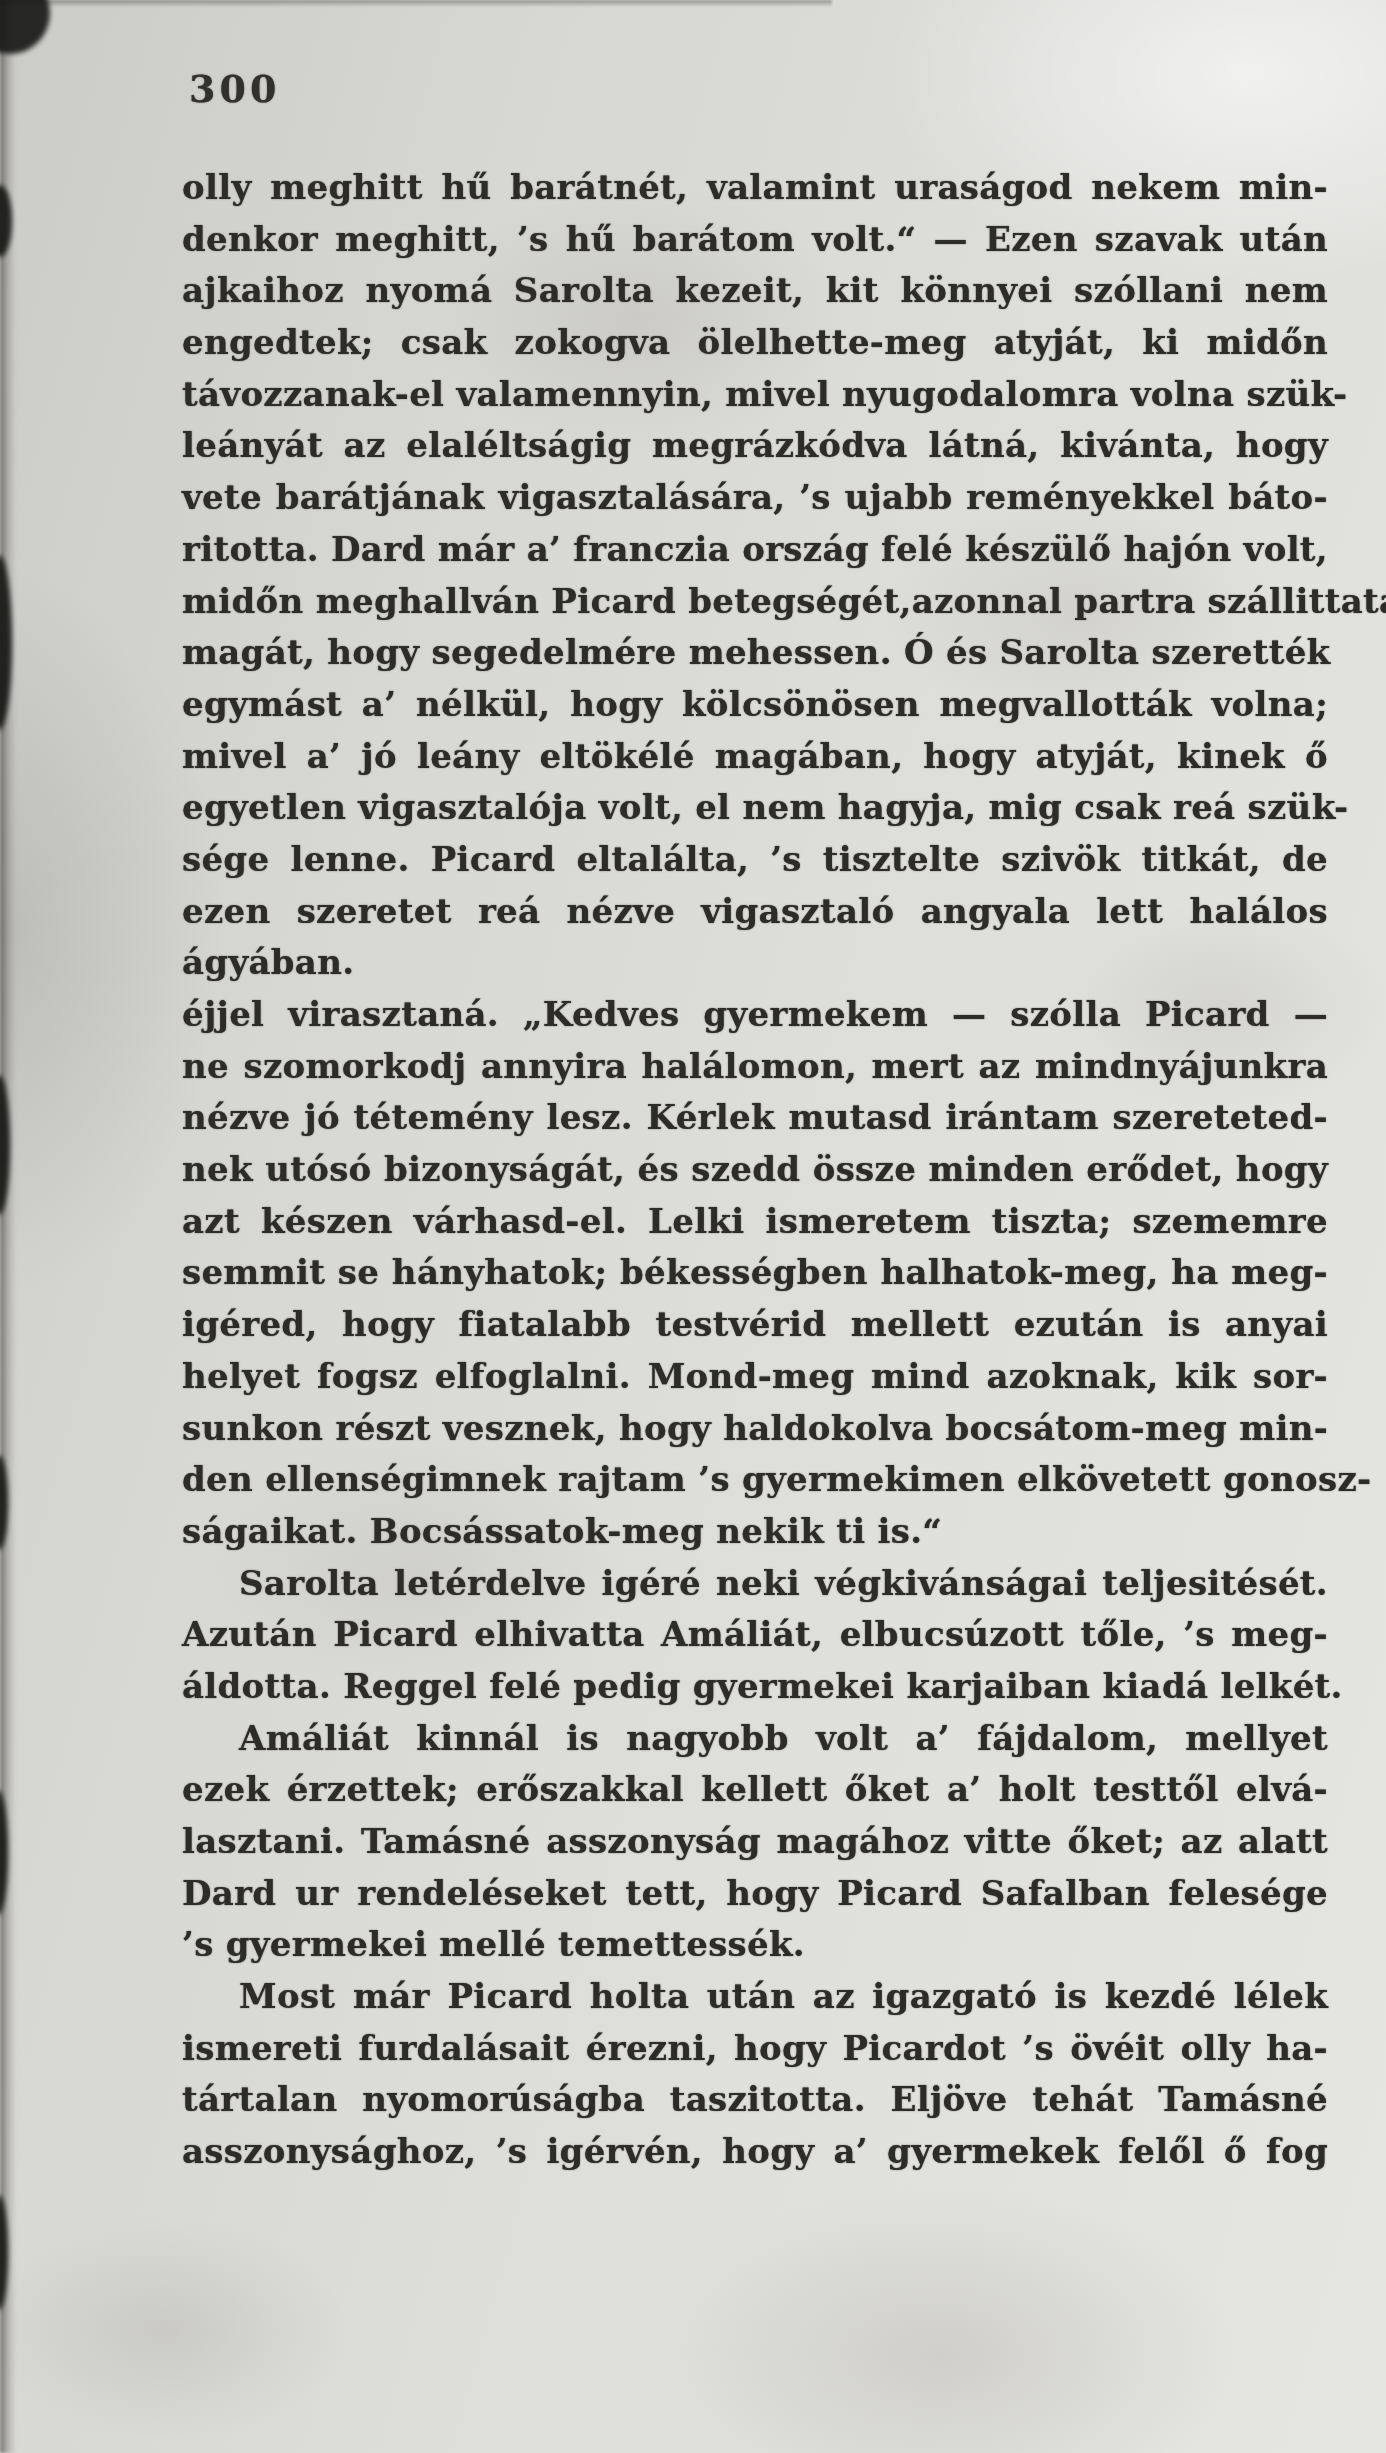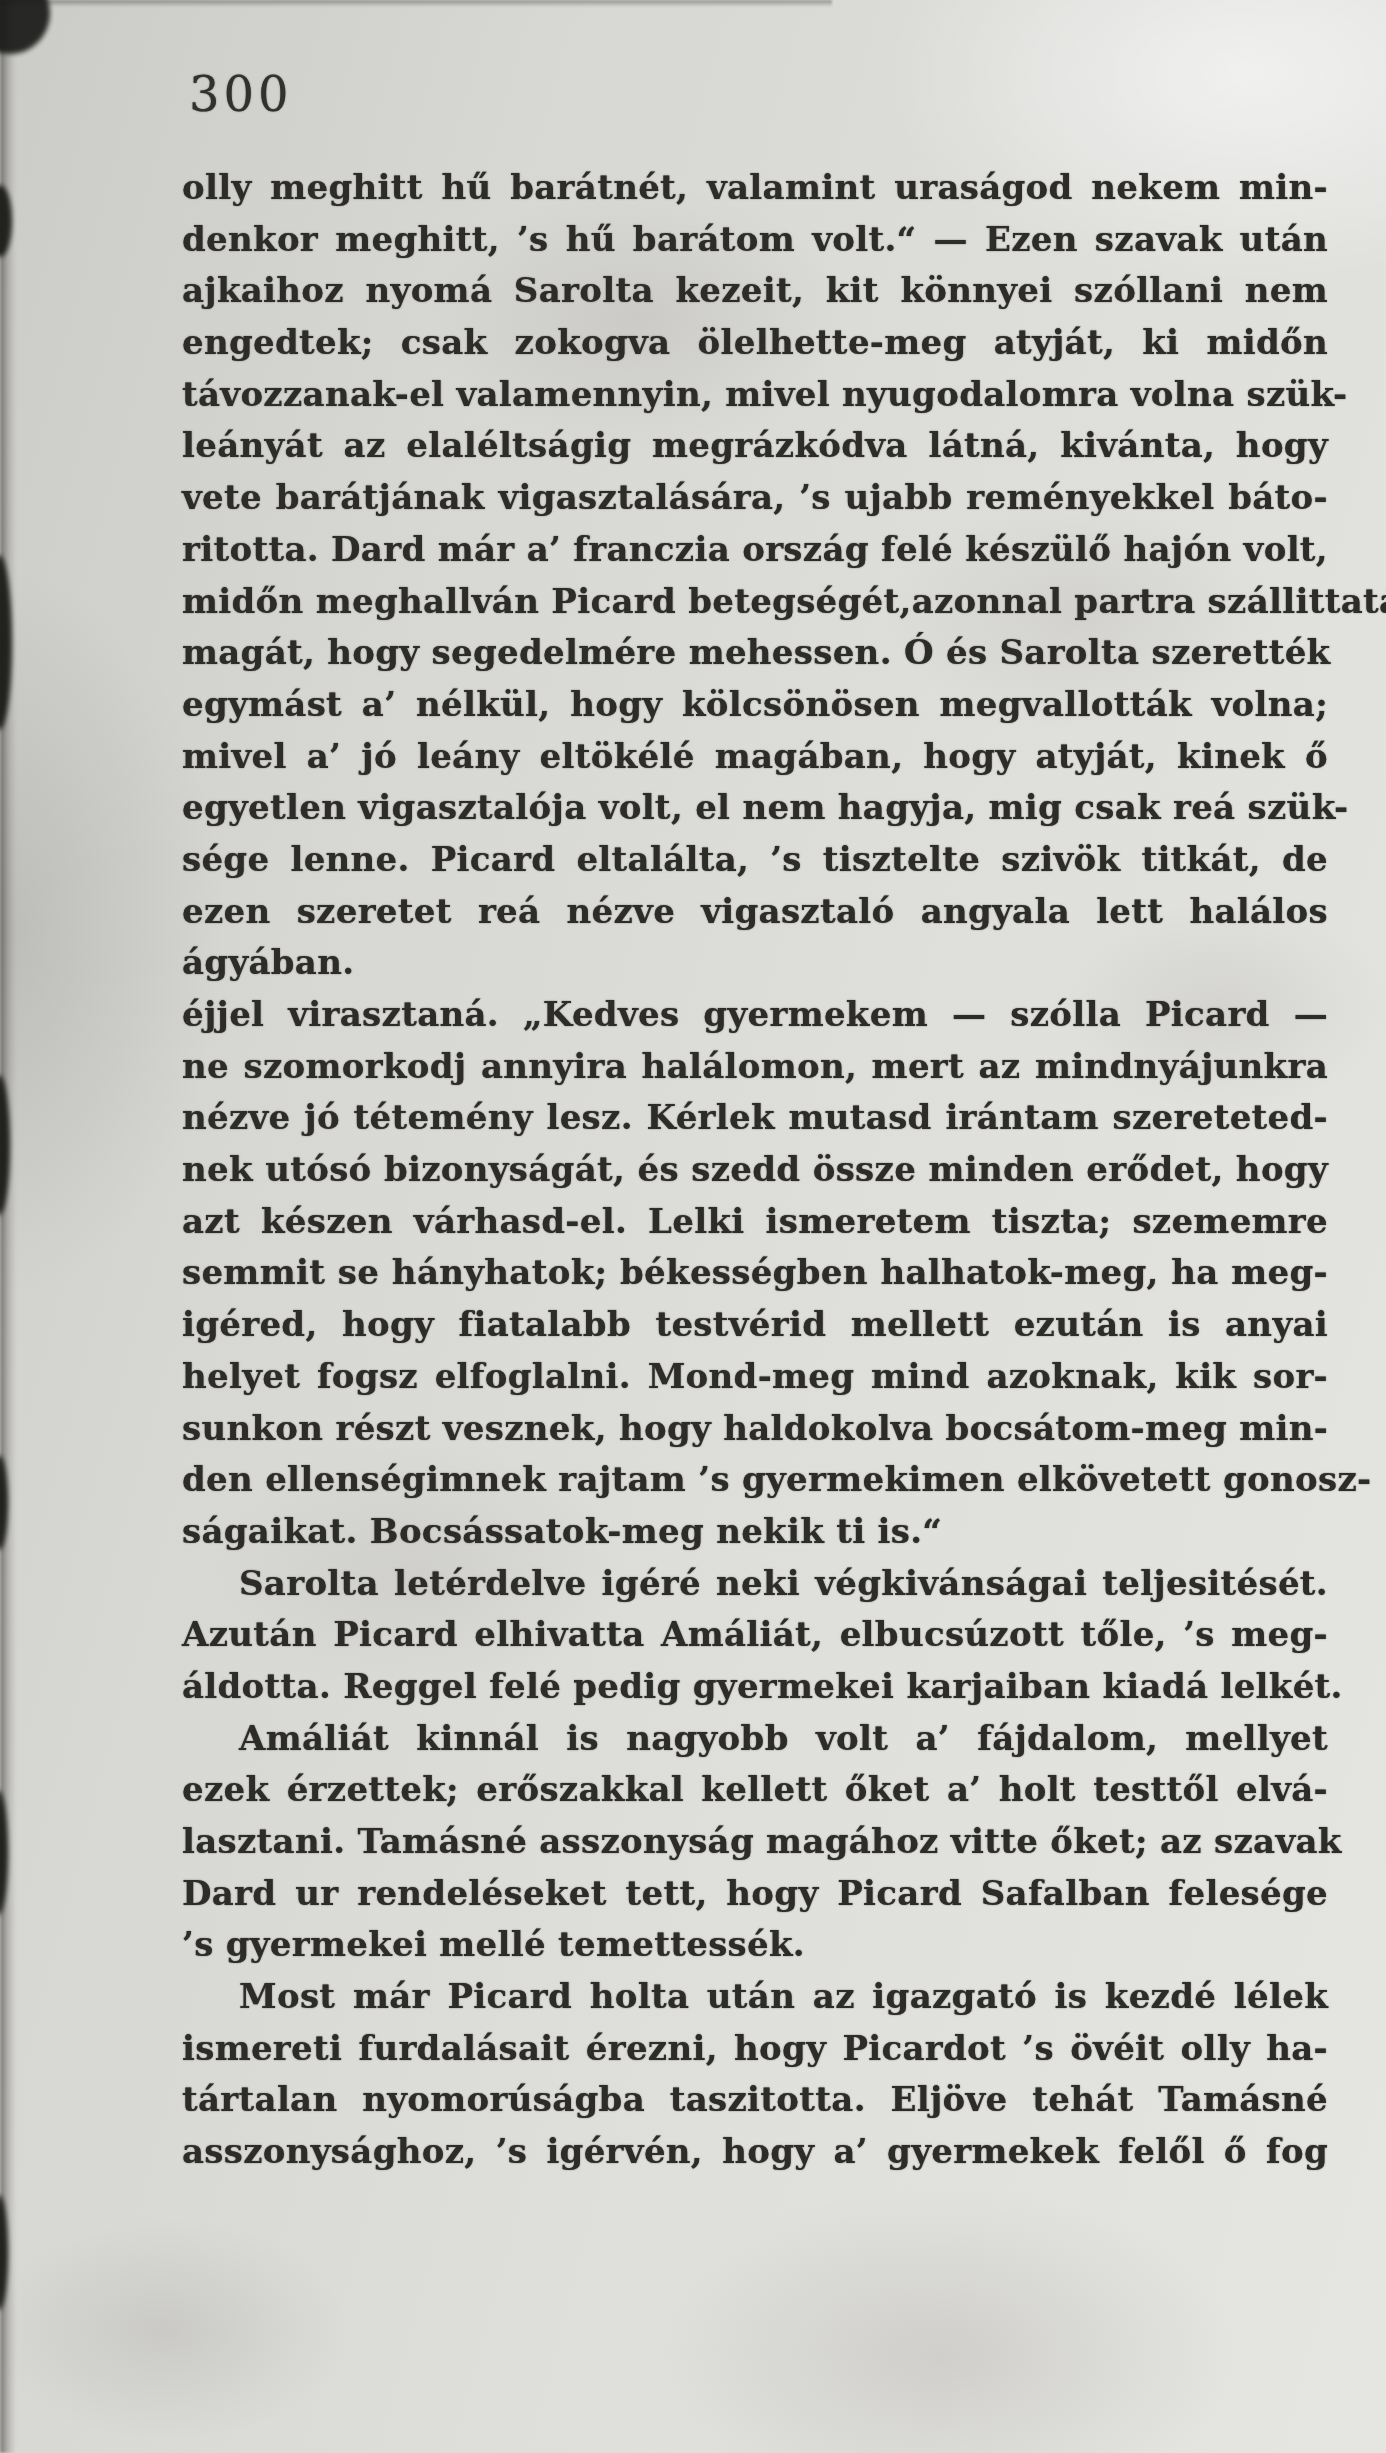--- a/index.html
+++ b/index.html
@@ -28,21 +28,21 @@
     position:absolute;left:0;top:0;width:60%;height:7px;
     background:linear-gradient(to bottom, rgba(60,58,55,0.45), rgba(60,58,55,0));
     filter:blur(1px);
   }
   .blob{
     position:absolute;background:#161614;border-radius:50%;
     filter:blur(2.5px);opacity:0.9;
   }
   .page-number{
     position:absolute;left:189px;top:66px;
-    font-size:48px;font-weight:normal;letter-spacing:4px;
+    font-size:38px;font-weight:bold;letter-spacing:4px;
     color:#33312e;
     text-shadow:0 0 1.5px rgba(50,47,43,0.75);
   }
   .text-block{
     position:absolute;left:146px;top:162px;width:1146px;
     font-size:34px;font-weight:bold;
     color:#2e2c29;
     letter-spacing:0.3px;
     text-shadow:0 0 1.4px rgba(48,45,40,0.8);
     margin-left:36px;
@@ -99,21 +99,21 @@
       <div class="line">igéred, hogy fiatalabb testvérid mellett ezután is anyai</div>
       <div class="line">helyet fogsz elfoglalni. Mond-meg mind azoknak, kik sor-</div>
       <div class="line">sunkon részt vesznek, hogy haldokolva bocsátom-meg min-</div>
       <div class="line">den ellenségimnek rajtam ’s gyermekimen elkövetett gonosz-</div>
       <div class="line nojust">ságaikat. Bocsássatok-meg nekik ti is.“</div>
       <div class="line indent">Sarolta letérdelve igéré neki végkivánságai teljesitését.</div>
       <div class="line">Azután Picard elhivatta Amáliát, elbucsúzott tőle, ’s meg-</div>
       <div class="line nojust">áldotta. Reggel felé pedig gyermekei karjaiban kiadá lelkét.</div>
       <div class="line indent">Amáliát kinnál is nagyobb volt a’ fájdalom, mellyet</div>
       <div class="line">ezek érzettek; erőszakkal kellett őket a’ holt testtől elvá-</div>
-      <div class="line">lasztani. Tamásné asszonyság magához vitte őket; az szavak</div>
+      <div class="line">lasztani. Tamásné asszonyság magához vitte őket; az alatt</div>
       <div class="line">Dard ur rendeléseket tett, hogy Picard Safalban felesége</div>
       <div class="line nojust">’s gyermekei mellé temettessék.</div>
       <div class="line indent">Most már Picard holta után az igazgató is kezdé lélek</div>
       <div class="line">ismereti furdalásait érezni, hogy Picardot ’s övéit olly ha-</div>
       <div class="line">tártalan nyomorúságba taszitotta. Eljöve tehát Tamásné</div>
       <div class="line">asszonysághoz, ’s igérvén, hogy a’ gyermekek felől ő fog</div>
     </div>
 </div>
 
 </body></html>

